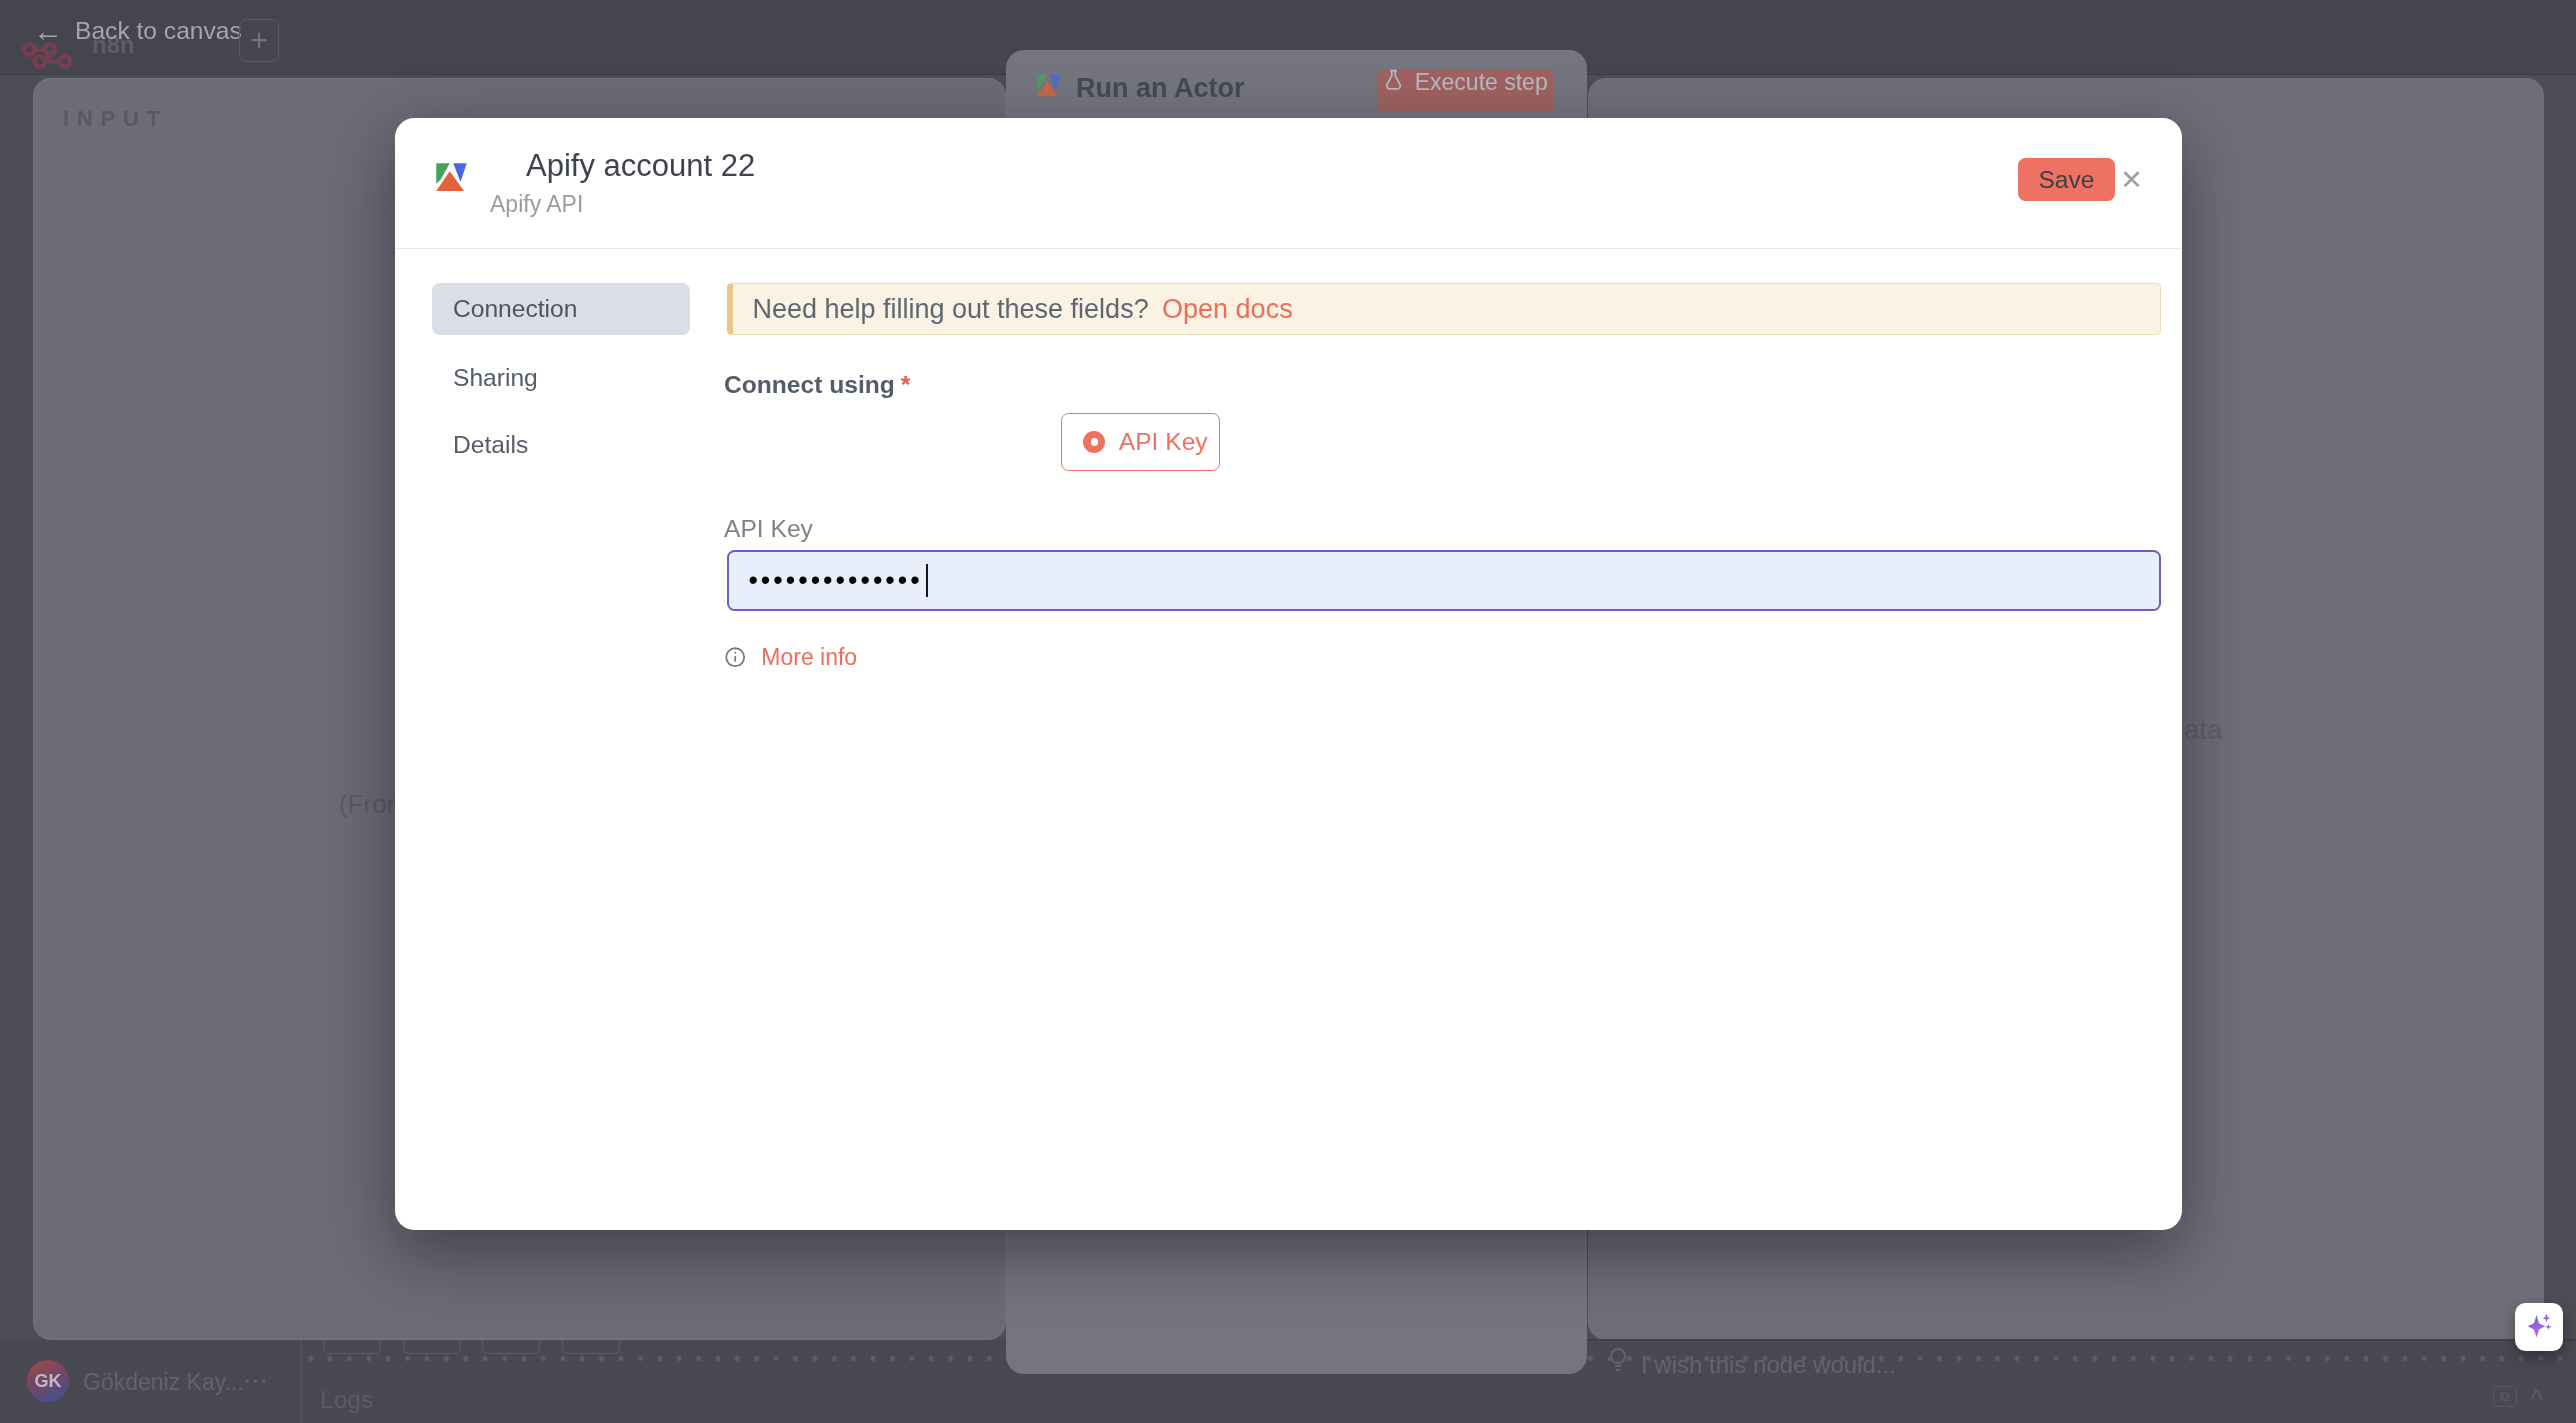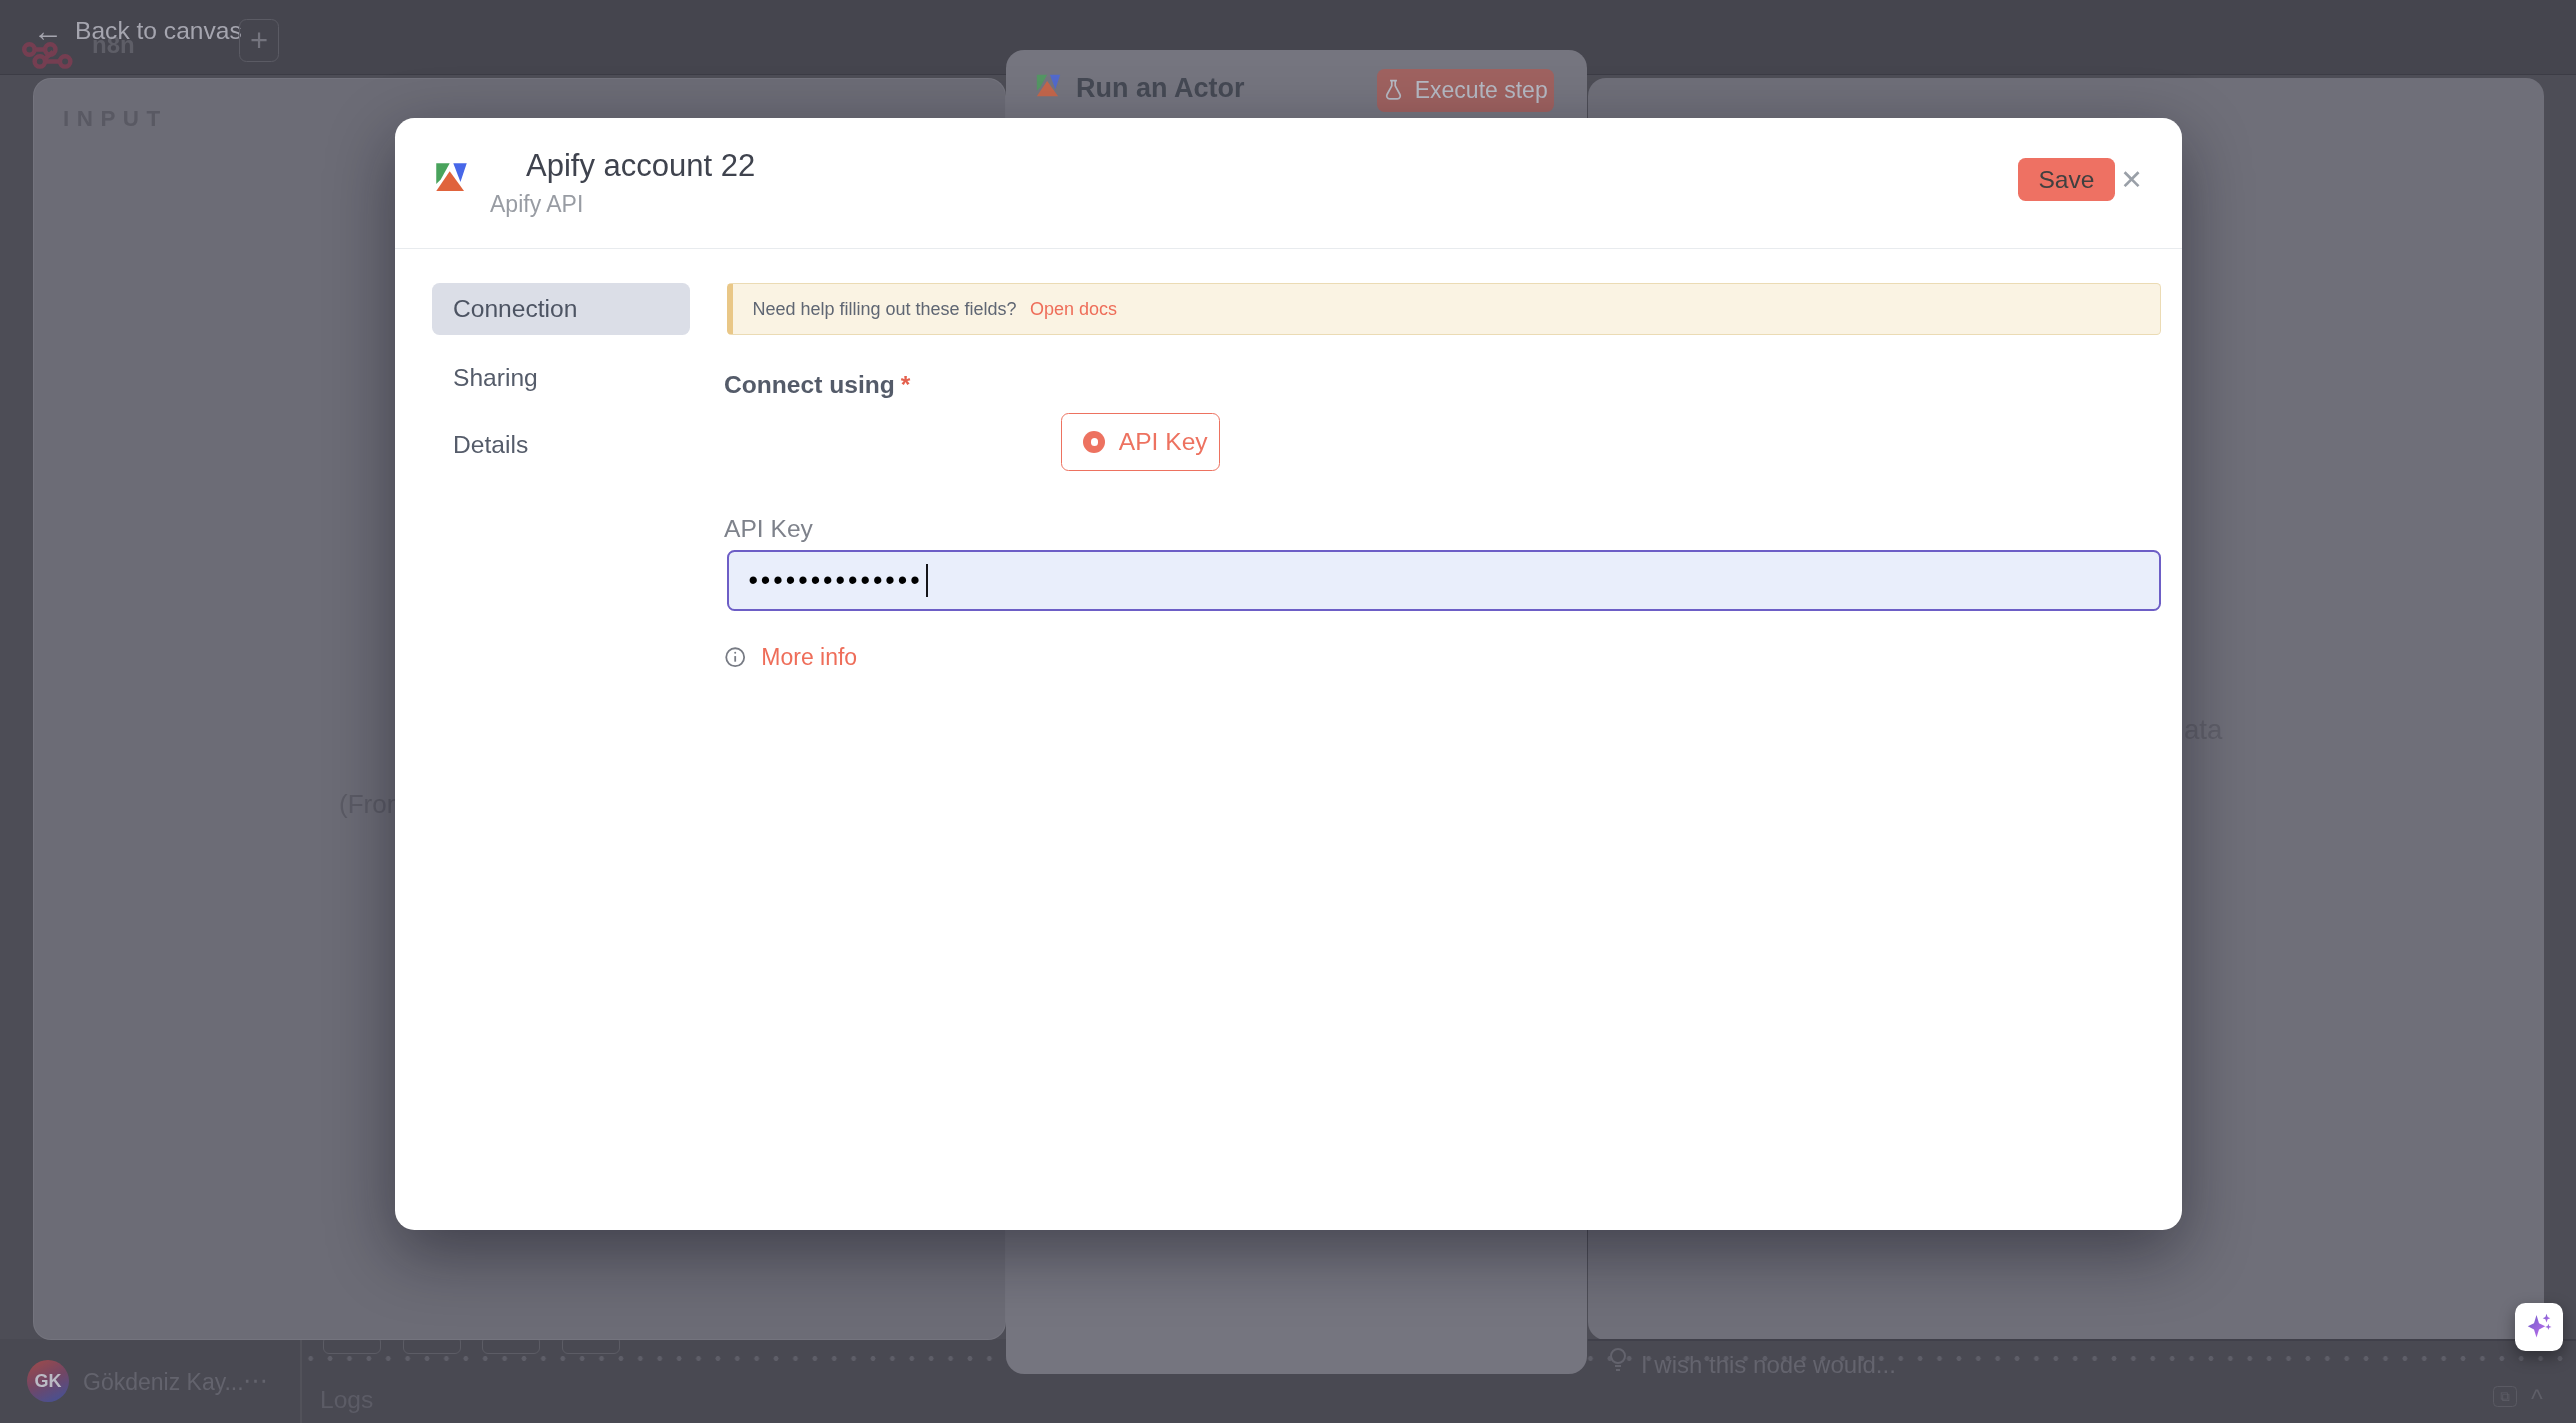--- a/index.html
+++ b/index.html
@@ -27,21 +27,21 @@
 
   #panel-input{left:33px;top:78px;width:973px;height:1262px;background:#6c6c76;border-radius:18px;
                border:0.7px solid rgba(255,255,255,.06);}
   #input-label{left:63px;top:106px;font-size:22.4px;font-weight:600;letter-spacing:7.5px;color:#595963;}
   #from-text{left:339px;top:789px;font-size:26px;color:#5b5b65;}
 
   #panel-node{left:1006px;top:50px;width:581px;height:1324px;background:#75757f;border-radius:18px;}
   #node-logo{left:1032px;top:70px;}
   #node-title{left:1076px;top:73px;font-size:27px;font-weight:600;color:#454954;}
   #exec-btn{left:1377px;top:69px;width:177px;height:43px;border-radius:7.5px;background:#9f6260;
-            display:flex;align-items:center;justify-content:center;gap:10.4px;color:#b6bac4;font-size:23px;}
+            display:flex;justify-content:center;gap:10.4px;color:#b6bac4;font-size:23px;}
 
   #panel-output{left:1588px;top:78px;width:956px;height:1262px;background:#6f6f79;border-radius:18px;}
   #ata-text{left:2184px;top:714px;font-size:27.6px;color:#60606a;}
 
   #avatar{left:27px;top:1360px;width:42px;height:42px;border-radius:50%;
           background:linear-gradient(155deg,#a84a4d 8%,#7a4668 48%,#4653a0 92%);
           display:flex;align-items:center;justify-content:center;
           color:#cfd0da;font-size:18px;font-weight:700;opacity:.85;}
   #user-name{left:83px;top:1369px;font-size:23px;color:#63636d;}
   #user-menu{left:243px;top:1366px;font-size:25px;color:#63636d;letter-spacing:1.5px;}
@@ -70,21 +70,21 @@
   #m-divider{position:absolute;left:0;top:130px;width:1787px;height:0.7px;background:#e8ebee;}
 
   .tab{position:absolute;left:37px;width:258px;height:52px;border-radius:7.5px;display:flex;
        align-items:center;padding-left:21px;font-size:24.6px;color:#555c6a;cursor:pointer;}
   #tab-connection{top:165px;background:var(--tab-active-bg);color:#4d5463;}
   #tab-sharing{top:234px;}
   #tab-details{top:301px;}
 
   #banner{position:absolute;left:332px;top:165px;width:1434px;height:52px;background:var(--banner-bg);
           border:0.7px solid var(--banner-border);border-left:6px solid var(--banner-accent);
-          border-radius:4.5px;display:flex;align-items:center;padding-left:19.4px;font-size:18px;color:#5f6673;}
+          border-radius:4.5px;display:flex;align-items:center;padding-left:19.4px;font-size:27px;color:#5f6673;}
   #banner-link{margin-left:13.4px;color:var(--accent);font-weight:500;cursor:pointer;text-align:center;}
 
   #connect-label{position:absolute;left:329px;top:253px;font-size:24.6px;font-weight:700;color:#545b69;}
   #required-mark{color:var(--required-mark);margin-left:6px;}
 
   .opt-card{position:absolute;top:295px;height:58px;border-radius:7.5px;display:flex;align-items:center;
             padding-left:21px;gap:13.4px;font-size:24.6px;cursor:pointer;background:#fff;}
   #opt-oauth{left:332px;width:323px;border:1.5px solid #dfe2e8;color:#343a46;}
   #opt-apikey{left:666px;width:159px;border:1.5px solid var(--radio-selected);color:var(--radio-selected);}
   .radio{width:22.4px;height:22.4px;border-radius:50%;flex:none;}

